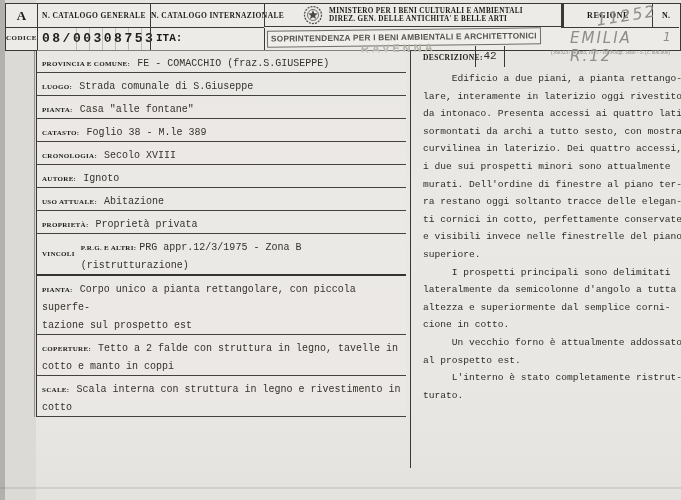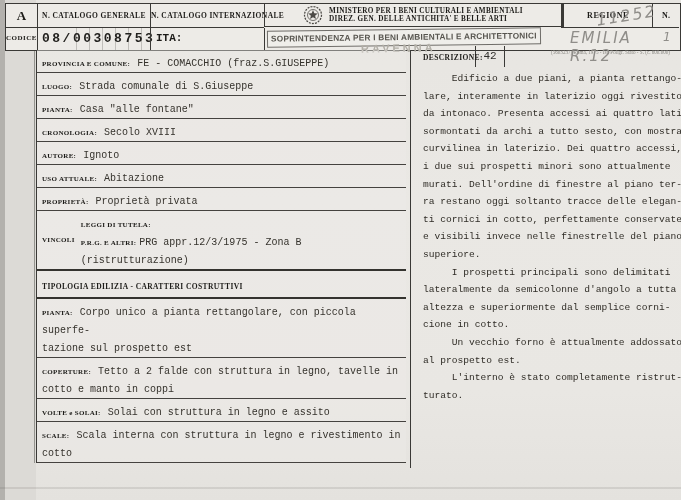--- a/index.html
+++ b/index.html
@@ -133,37 +133,35 @@
 
     <div class="hand hand-regione">11252</div>
     <div class="hand hand-emilia">EMILIA R.12</div>
     <div class="hand hand-one">1</div>
   </div>
 
   <div class="leftcol">
       <div class="row"><span class="flabel">PROVINCIA E COMUNE:</span><span class="fvalue">FE - COMACCHIO (fraz.S.GIUSEPPE)</span></div>
       <div class="row"><span class="flabel">LUOGO:</span><span class="fvalue">Strada comunale di S.Giuseppe</span></div>
       <div class="row"><span class="flabel">PIANTA:</span><span class="fvalue">Casa "alle fontane"</span></div>
+      <div class="row"><span class="flabel">CATASTO:</span><span class="fvalue">Foglio 38 - M.le 389</span></div>
       <div class="row"><span class="flabel">CRONOLOGIA:</span><span class="fvalue">Secolo XVIII</span></div>
       <div class="row"><span class="flabel">AUTORE:</span><span class="fvalue">Ignoto</span></div>
       <div class="row"><span class="flabel">USO ATTUALE:</span><span class="fvalue">Abitazione</span></div>
       <div class="row"><span class="flabel">PROPRIETÀ:</span><span class="fvalue">Proprietà privata</span></div>
       <div class="row vrow thick">
         <span class="vlabel">VINCOLI</span>
         <div class="vlines">
-          <div class="vline"><span class="flabel">LEGGI DI TUTELA:</span></div>
           <div class="vline"><span class="flabel">P.R.G. E ALTRI:</span><span class="fvalue">PRG appr.12/3/1975 - Zona B (ristrutturazione)</span></div>
         </div>
       </div>
-      <div class="row section thick"><span class="flabel">TIPOLOGIA EDILIZIA - CARATTERI COSTRUTTIVI</span></div>
       <div class="row"><span class="flabel">PIANTA:</span><span class="fvalue">Corpo unico a pianta rettangolare, con piccola superfe-
 tazione sul prospetto est</span></div>
       <div class="row"><span class="flabel">COPERTURE:</span><span class="fvalue">Tetto a 2 falde con struttura in legno, tavelle in
 cotto e manto in coppi</span></div>
-      <div class="row"><span class="flabel">VOLTE e SOLAI:</span><span class="fvalue">Solai con struttura in legno e assito</span></div>
       <div class="row"><span class="flabel">SCALE:</span><span class="fvalue">Scala interna con struttura in legno e rivestimento in
 cotto</span></div>
     </div>
 
   <div class="rightcol">
     <div class="print-note">(5603237) Roma, 1975 - Ist. Poligr. Stato - S. (c. 600.000)</div>
     <div class="desc-label">DESCRIZIONE:</div>
     <div class="desc-text">     Edificio a due piani, a pianta rettango-
 lare, interamente in laterizio oggi rivestito
 da intonaco. Presenta accessi ai quattro lati

